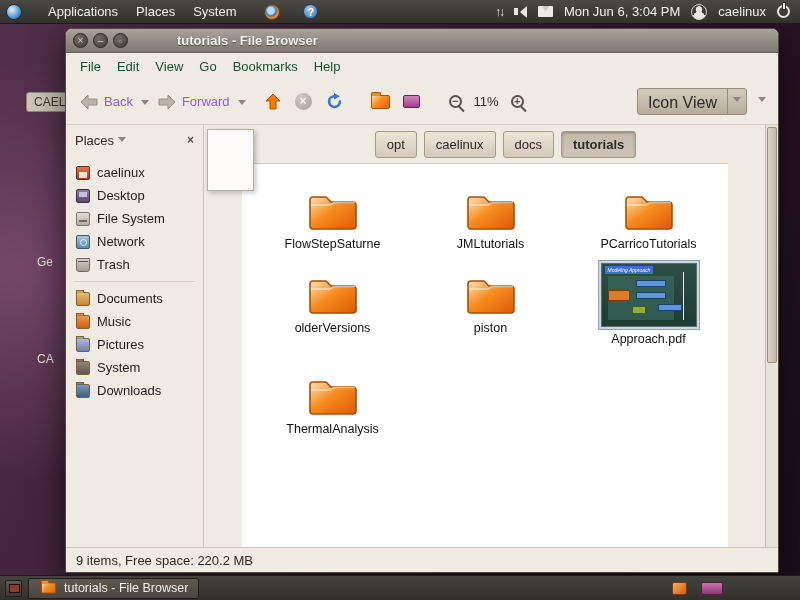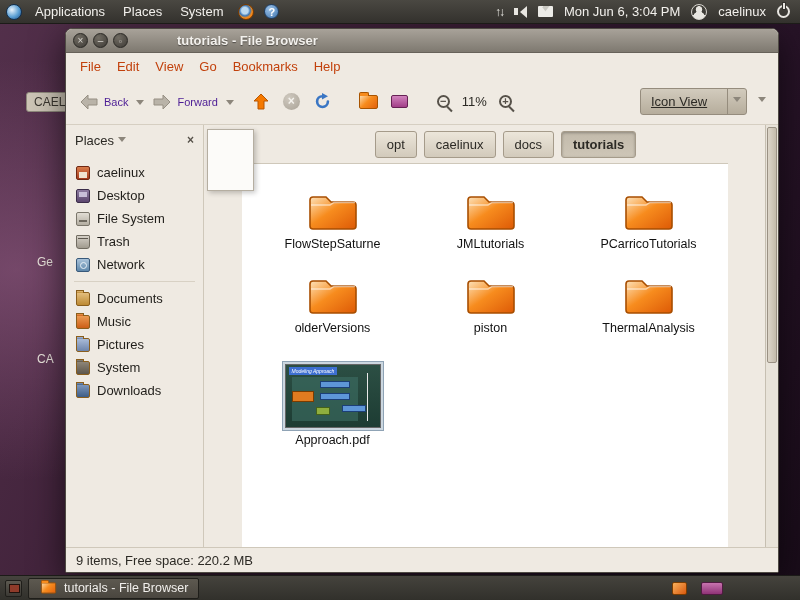--- a/index.html
+++ b/index.html
@@ -15,21 +15,21 @@
   }
   .frag { position:absolute; font-size:12px; color:#e9e4dc; }
   .frag-pill { background:#cdc5b6; color:#3a362f; border:1px solid #8f897c; border-radius:3px; padding:2px 7px; font-size:12px; }
 
   
   .panel {
     position:absolute; top:0; left:0; right:0; height:24px;
     background:linear-gradient(#4a4842,#33312d);
     border-bottom:1px solid #1c1b18;
     color:#f2f0ec; font-size:13px;
-    display:flex; align-items:center; padding:0 6px; z-index:40;
+    display:flex; align-items:center; padding:0 6px; z-index:40;gap:13px;
   }
   .pmenu { padding:0 9px; height:24px; display:inline-flex; align-items:center; }
   .plogo { width:16px; height:16px; border-radius:50%; margin-right:4px;
     background:radial-gradient(circle at 35% 35%, #e8f2fb, #5a9fd4 55%, #1f4e86); border:1px solid #12304f;}
   .ic-firefox { width:16px; height:16px; border-radius:50%; margin:0 6px;
     background:radial-gradient(circle at 42% 40%, #bcd9f0 0 28%, #3d77b5 45%, #f28c1e 62%, #e35b00); border:1px solid #7a3c00;}
   .ic-help { width:15px; height:15px; border-radius:50%; margin:0 4px; background:radial-gradient(circle at 35% 30%, #9cc2e8, #3f74ad); border:1px solid #1f3e63;
     color:#fff; font-size:11px; font-weight:bold; display:inline-flex; align-items:center; justify-content:center;}
   .pright { margin-left:auto; display:flex; align-items:center; gap:11px; padding-right:4px; }
   .ic-updown { font-size:12px; letter-spacing:-2px; color:#e8e6e1; }
@@ -56,44 +56,44 @@
   .titlebar { height:24px; flex:0 0 auto; background:linear-gradient(#a8a299,#7e7970); border-bottom:1px solid #67625a;
     display:flex; align-items:center; padding:0 7px; }
   .wctrl { width:15px; height:15px; border-radius:50%; margin-right:5px;
     background:radial-gradient(circle at 35% 30%, #716c63, #3e3b36); border:1px solid #2a2824;
     color:#d8d5cf; font-size:10px; line-height:13px; text-align:center; }
   .wc-close::before { content:'×'; }
   .wc-min::before { content:'–'; }
   .wc-max::before { content:'▫'; font-size:8px; }
   .title { margin-left:44px; font-size:13px; font-weight:bold; color:#f3f1ed; text-shadow:0 1px 1px rgba(0,0,0,.45); }
 
-  .menubar { height:26px; flex:0 0 auto; display:flex; align-items:center; padding-left:6px; font-size:13px; color:#c2410c; background:#efeae2; }
+  .menubar { height:26px; flex:0 0 auto; display:flex; align-items:center; padding-left:6px; font-size:13px; color:#14532d; background:#efeae2; }
   .mitem { padding:4px 8px; }
 
   .toolbar { height:46px; flex:0 0 auto; display:flex; align-items:center; padding:0 8px; gap:3px;
     background:#efeae2; border-bottom:1px solid #d6cfc2; }
-  .tbtn { display:inline-flex; align-items:center; gap:5px; padding:5px 5px; border-radius:3px; font-size:11px; color:#4c1d95; }
+  .tbtn { display:inline-flex; align-items:center; gap:5px; padding:5px 5px; border-radius:3px; font-size:13px; color:#8b5cf6; }
   .caret { width:0; height:0; border:4px solid transparent; border-top:5px solid #8c867b; margin-top:5px; }
   .tico { display:inline-flex; align-items:center; justify-content:center; padding:4px 5px; }
   .ic-stop { width:17px; height:17px; border-radius:50%; background:radial-gradient(circle at 35% 30%, #cfc9bf, #a9a296);
     color:#f5f3ee; font-size:12px; font-weight:bold; line-height:16px; text-align:center; }
   .ic-stop::before { content:'×'; }
   .mini-folder { width:19px; height:14px; position:relative; border-radius:1px 2px 2px 2px;
     background:linear-gradient(135deg,#fcd9a8 0%, #f78c1e 45%, #e2610c 100%); border:1px solid #a85400; }
   .mini-folder::before { content:''; position:absolute; top:-4px; left:-1px; width:8px; height:3px;
     background:#f78c1e; border:1px solid #a85400; border-bottom:none; border-radius:2px 2px 0 0; }
   .ic-magenta { width:17px; height:13px; background:linear-gradient(#d183bd,#a23f88); border:1px solid #662154; border-radius:2px; }
   .mag { position:relative; width:13px; height:13px; border:2px solid #57524a; border-radius:50%;
     display:inline-flex; align-items:center; justify-content:center; font-size:11px; font-weight:bold; color:#57524a; }
   .mag::after { content:''; position:absolute; width:7px; height:2px; background:#57524a; bottom:-4px; right:-5px; transform:rotate(45deg); }
   .mag.minus::before { content:'−'; margin-top:-1px; }
   .mag.plus::before { content:'+'; margin-top:-1px; }
   .zoomlevel { font-size:13px; color:#2c2a25; padding:0 4px; }
   .combo { margin-left:auto; display:flex; align-items:stretch; height:27px; border:1px solid #958c7d; border-radius:3px;
-    background:linear-gradient(#d2cbbd,#b6ad9c); font-size:13px; color:#2c2a25; overflow:hidden;text-decoration:underline; }
+    background:linear-gradient(#d2cbbd,#b6ad9c); font-size:16px; color:#2c2a25; overflow:hidden; }
   .combo .txt { padding:5px 10px; min-width:86px; }
   .combo .arrowpart { border-left:1px solid #958c7d; width:19px; display:flex; align-items:center; justify-content:center; }
   .overflow-caret { margin:0 4px 0 8px; }
 
   .wbody { flex:1; display:flex; min-height:0; }
 
   
   .sidebar { width:138px; flex:0 0 auto; background:#efeae2; border-right:1px solid #cfc8ba; display:flex; flex-direction:column; }
   .sb-head { height:30px; flex:0 0 auto; display:flex; align-items:center; gap:4px; padding:0 9px; font-size:13px; color:#2c2a25; }
   .sb-close { margin-left:auto; color:#57524a; font-size:12px; }
@@ -296,26 +296,26 @@
           </div>
           <div class="sb-item">
             <span class="ic ic-desktop"></span>
             <span class="sb-label">Desktop</span>
           </div>
           <div class="sb-item">
             <span class="ic ic-drive"></span>
             <span class="sb-label">File System</span>
           </div>
           <div class="sb-item">
+            <span class="ic ic-network"></span>
+            <span class="sb-label">Network</span>
+          </div>
+          <div class="sb-item">
             <span class="ic ic-trash"></span>
             <span class="sb-label">Trash</span>
-          </div>
-          <div class="sb-item">
-            <span class="ic ic-network"></span>
-            <span class="sb-label">Network</span>
           </div>
           <div class="sb-sep"></div>
           <div class="sb-item">
             <span class="ic ic-documents ic-minifold"></span>
             <span class="sb-label">Documents</span>
           </div>
           <div class="sb-item">
             <span class="ic ic-music ic-minifold"></span>
             <span class="sb-label">Music</span>
           </div>
@@ -380,43 +380,43 @@
             <div class="flabel">olderVersions</div>
           </div>
           <div class="fitem">
             <span class="ficon">
               <svg width="52" height="42" viewBox="0 0 52 42">
                 <path d="M3 10 Q3 7 6 7 H19 L24 12 H46 Q49 12 49 15 V36 Q49 39 46 39 H6 Q3 39 3 36 Z" fill="url(#foldergrad)" stroke="#a84e00" stroke-width="1.6"></path>
                 <path d="M4 15 H23 L27 12.5 H48" stroke="#ffffff" stroke-opacity="0.55" fill="none" stroke-width="1.4"></path>
               </svg>
             </span>
             <div class="flabel">piston</div>
-          </div>
-          <div class="fitem">
-            <span class="ficon">
-              <svg width="52" height="42" viewBox="0 0 52 42">
-                <path d="M3 10 Q3 7 6 7 H19 L24 12 H46 Q49 12 49 15 V36 Q49 39 46 39 H6 Q3 39 3 36 Z" fill="url(#foldergrad)" stroke="#a84e00" stroke-width="1.6"></path>
-                <path d="M4 15 H23 L27 12.5 H48" stroke="#ffffff" stroke-opacity="0.55" fill="none" stroke-width="1.4"></path>
-              </svg>
-            </span>
-            <div class="flabel">ThermalAnalysis</div>
           </div>
           <div class="fitem">
             <div class="pdfthumb">
               <div class="pt-panel"></div>
               <div class="pt-banner">Modeling Approach</div>
               <div class="pt-row r1"></div>
               <div class="pt-row r2"></div>
               <div class="pt-row r3"></div>
               <div class="pt-orange"></div>
               <div class="pt-green"></div>
               <div class="pt-line"></div>
             </div>
             <div class="flabel">Approach.pdf</div>
           </div>
+          <div class="fitem">
+            <span class="ficon">
+              <svg width="52" height="42" viewBox="0 0 52 42">
+                <path d="M3 10 Q3 7 6 7 H19 L24 12 H46 Q49 12 49 15 V36 Q49 39 46 39 H6 Q3 39 3 36 Z" fill="url(#foldergrad)" stroke="#a84e00" stroke-width="1.6"></path>
+                <path d="M4 15 H23 L27 12.5 H48" stroke="#ffffff" stroke-opacity="0.55" fill="none" stroke-width="1.4"></path>
+              </svg>
+            </span>
+            <div class="flabel">ThermalAnalysis</div>
+          </div>
         </div>
     </div>
 
     <div class="scrollbar">
       <div class="sthumb"></div>
     </div>
   </div>
 
   <div class="statusbar">
     <span>9 items, Free space: 220.2 MB</span>

